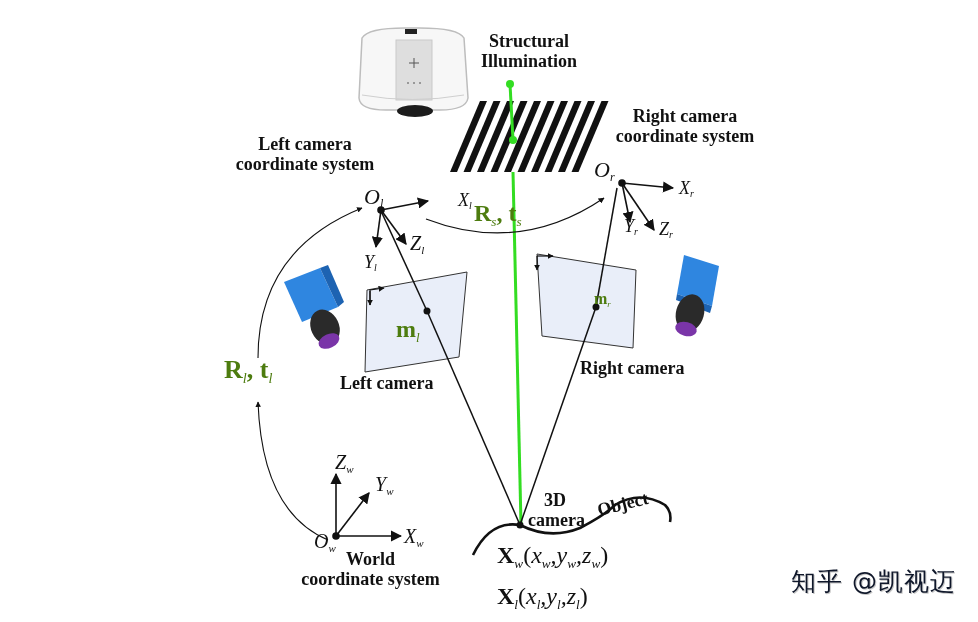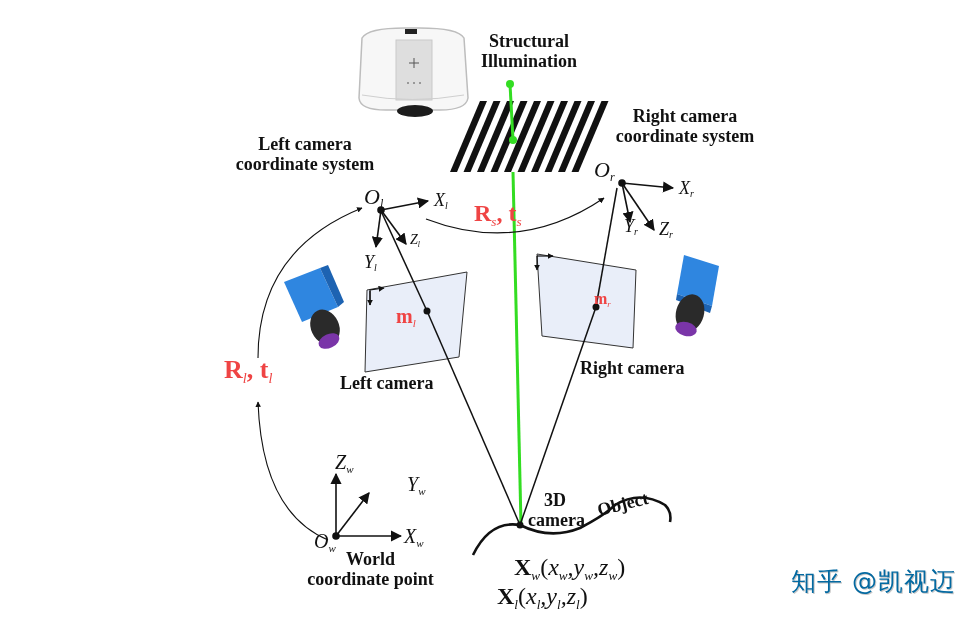--- a/index.html
+++ b/index.html
@@ -3,22 +3,22 @@
 <meta charset="utf-8">
 <style>
   html, body { margin: 0; padding: 0; background: #ffffff; }
   body { width: 978px; height: 622px; position: relative; overflow: hidden; font-family: "Liberation Serif", serif; }
   .bg-panel { position: absolute; left: 95px; top: 0; width: 785px; height: 622px; background: #ffffff; }
   svg#diagram { position: absolute; left: 0; top: 0; width: 978px; height: 622px; }
   .lbl { position: absolute; font-family: "Liberation Serif", serif; font-weight: bold; color: #111; text-align: center; line-height: 1.12; white-space: nowrap; }
   .lbl18 { font-size: 18px; }
   .ital { position: absolute; font-family: "Liberation Serif", serif; font-style: italic; color: #111; white-space: nowrap; }
   .ital sub, .bold sub { font-size: 0.55em; vertical-align: -0.35em; font-style: italic; font-weight: normal; }
-  .bold { position: absolute; font-family: "Liberation Serif", serif; font-weight: bold; color: #ef4444; white-space: nowrap; }
-  .watermark { position: absolute; right: 22px; top: 565px; font-family: "DejaVu Sans", sans-serif; font-size: 25px; color: #0369a1; text-shadow: 1px 1px 0 #c8c8c8; letter-spacing: 1px; }
+  .bold { position: absolute; font-family: "Liberation Serif", serif; font-weight: bold; color: #4d7c0f; white-space: nowrap; }
+  .watermark { position: absolute; right: 22px; top: 565px; font-family: "DejaVu Sans", sans-serif; font-size: 25px; color: #0f172a; text-shadow: 1px 1px 0 #c8c8c8; letter-spacing: 1px; }
 </style>
 </head>
 <body>
 
 <div class="bg-panel"></div>
 
 <svg id="diagram" viewBox="0 0 978 622">
   <defs>
     <marker id="arr" viewBox="0 0 10 10" refX="9" refY="5" markerWidth="7" markerHeight="7" orient="auto-start-reverse">
       <path d="M0,0 L10,5 L0,10 z" fill="#111"></path>
@@ -132,47 +132,47 @@
 coordinate system</div>
 </div>
 <div class="lbl lbl18" style="left:600px; top:106px; width:170px;">
   <div style="white-space:pre-line;">Right camera
 coordinate system</div>
 </div>
 <div class="lbl lbl18" style="left:340px; top:373px;">Left camera</div>
 <div class="lbl lbl18" style="left:580px; top:358px;">Right camera</div>
 <div class="lbl lbl18" style="left:288px; top:549px; width:165px;">
   <div style="white-space:pre-line;">World
-coordinate point</div>
+coordinate system</div>
 </div>
 <div class="lbl lbl18" style="left:528px; top:490px; width:54px;">
   <div style="white-space:pre-line;">3D
 camera</div>
 </div>
 <div class="lbl lbl18" style="left:600px; top:500px; transform:rotate(-14deg); transform-origin:left bottom;">Object</div>
 
 <span class="ital" style="left:364px; top:184px; font-size:22px;"><span>O</span><sub>l</sub></span>
-<span class="ital" style="left:434px; top:190px; font-size:18px;"><span>X</span><sub>l</sub></span>
+<span class="ital" style="left:458px; top:190px; font-size:18px;"><span>X</span><sub>l</sub></span>
 <span class="ital" style="left:364px; top:252px; font-size:18px;"><span>Y</span><sub>l</sub></span>
-<span class="ital" style="left:410px; top:232px; font-size:14px;text-align:center;"><span>Z</span><sub>l</sub></span>
+<span class="ital" style="left:410px; top:232px; font-size:20px;text-align:center;"><span>Z</span><sub>l</sub></span>
 
 <span class="ital" style="left:594px; top:157px; font-size:22px;"><span>O</span><sub>r</sub></span>
 <span class="ital" style="left:679px; top:178px; font-size:18px;"><span>X</span><sub>r</sub></span>
 <span class="ital" style="left:624px; top:216px; font-size:18px;"><span>Y</span><sub>r</sub></span>
 <span class="ital" style="left:659px; top:219px; font-size:18px;"><span>Z</span><sub>r</sub></span>
 
 <span class="ital" style="left:314px; top:530px; font-size:20px;text-align:center;"><span>O</span><sub>w</sub></span>
 <span class="ital" style="left:404px; top:525px; font-size:20px;"><span>X</span><sub>w</sub></span>
-<span class="ital" style="left:375px; top:473px; font-size:20px;margin-left:32px;"><span>Y</span><sub>w</sub></span>
+<span class="ital" style="left:375px; top:473px; font-size:20px;"><span>Y</span><sub>w</sub></span>
 <span class="ital" style="left:335px; top:451px; font-size:20px;"><span>Z</span><sub>w</sub></span>
 
-<span class="bold" style="left:396px; top:305px; font-size:20px;"><span>m</span><sub>l</sub></span>
+<span class="bold" style="left:396px; top:316px; font-size:24px;"><span>m</span><sub>l</sub></span>
 <span class="bold" style="left:594px; top:290px; font-size:16px;"><span>m</span><sub>r</sub></span>
 
 <span class="bold" style="left:474px; top:200px; font-size:24px;"><span>R</span><sub>s</sub><span>, </span><span>t</span><sub>s</sub></span>
 
 <span class="bold" style="left:224px; top:355px; font-size:26px;"><span>R</span><sub>l</sub><span>, </span><span>t</span><sub>l</sub></span>
 
-<span class="ital" style="left:514px; top:542px; font-size:24px;margin-top:12px;"><b style="font-style:normal">X</b><sub>w</sub><span style="font-style:normal">(</span><span>x</span><sub>w</sub><span>,</span><span>y</span><sub>w</sub><span>,</span><span>z</span><sub>w</sub><span style="font-style:normal">)</span></span>
+<span class="ital" style="left:497px; top:542px; font-size:24px;"><b style="font-style:normal">X</b><sub>w</sub><span style="font-style:normal">(</span><span>x</span><sub>w</sub><span>,</span><span>y</span><sub>w</sub><span>,</span><span>z</span><sub>w</sub><span style="font-style:normal">)</span></span>
 
 <span class="ital" style="left:497px; top:583px; font-size:24px;"><b style="font-style:normal">X</b><sub>l</sub><span style="font-style:normal">(</span><span>x</span><sub>l</sub><span>,</span><span>y</span><sub>l</sub><span>,</span><span>z</span><sub>l</sub><span style="font-style:normal">)</span></span>
 
 <div class="watermark">知乎 @凯视迈</div>
 
 </body></html>

